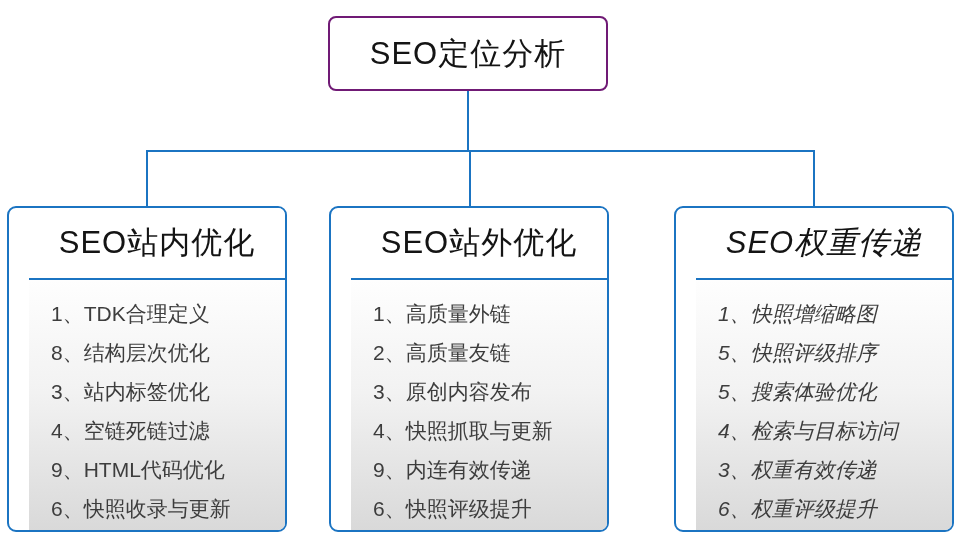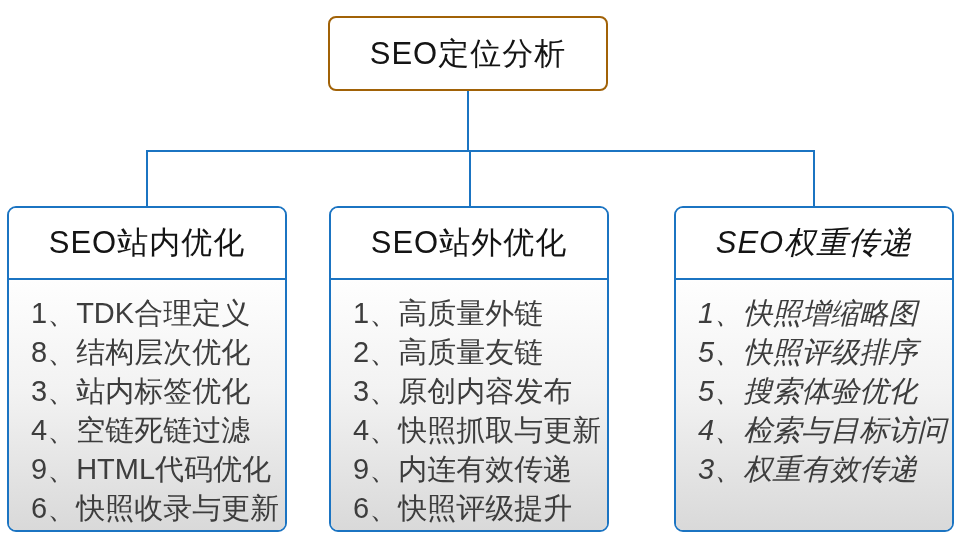--- a/index.html
+++ b/index.html
@@ -26,21 +26,21 @@
   .hline { height: 2px; }
 
   
   .root-box {
     position: absolute;
     left: 328px;
     top: 16px;
     width: 280px;
     height: 75px;
     box-sizing: border-box;
-    border: 2px solid #a16207;
+    border: 2px solid #701a75;
     border-radius: 8px;
     background: #ffffff;
     display: flex;
     align-items: center;
     justify-content: center;
     font-size: 31px;
     color: #141414;
     letter-spacing: 1px;
   }
 
@@ -50,20 +50,21 @@
     top: 206px;
     width: 280px;
     height: 326px;
     box-sizing: border-box;
     border: 2px solid #1b74c2;
     border-radius: 9px;
     background: #ffffff;
     overflow: hidden;
     display: flex;
     flex-direction: column;
+    padding-left: 20px;
   }
   .col-hdr {
     height: 72px;
     flex: 0 0 72px;
     box-sizing: border-box;
     border-bottom: 2px solid #1b74c2;
     background: #ffffff;
     display: flex;
     align-items: center;
     justify-content: center;
@@ -71,21 +72,21 @@
     color: #141414;
     letter-spacing: 1px;
   }
   .col-list {
     flex: 1 1 auto;
     background: linear-gradient(180deg, #fefefe 0%, #f2f2f2 45%, #d9d9d9 100%);
     padding: 14px 0 0 22px;
     box-sizing: border-box;
   }
   .list-item {
-    font-size: 29px;
+    font-size: 21px;
     line-height: 39px;
     color: #3d3d3d;
     white-space: nowrap;
   }
   .col-1 { left: 7px; }
   .col-2 { left: 329px; }
   .col-3 { left: 674px; font-style: italic; }
 </style>
 </head>
 <body>
@@ -133,16 +134,17 @@
   <div class="col col-3">
     <div class="col-hdr">
       <span>SEO权重传递</span>
     </div>
     <div class="col-list">
       <div class="list-item">1、快照增缩略图</div>
       <div class="list-item">5、快照评级排序</div>
       <div class="list-item">5、搜索体验优化</div>
       <div class="list-item">4、检索与目标访问</div>
       <div class="list-item">3、权重有效传递</div>
+      <div class="list-item">6、权重评级提升</div>
     </div>
   </div>
 
 </div>
 
 </body></html>

